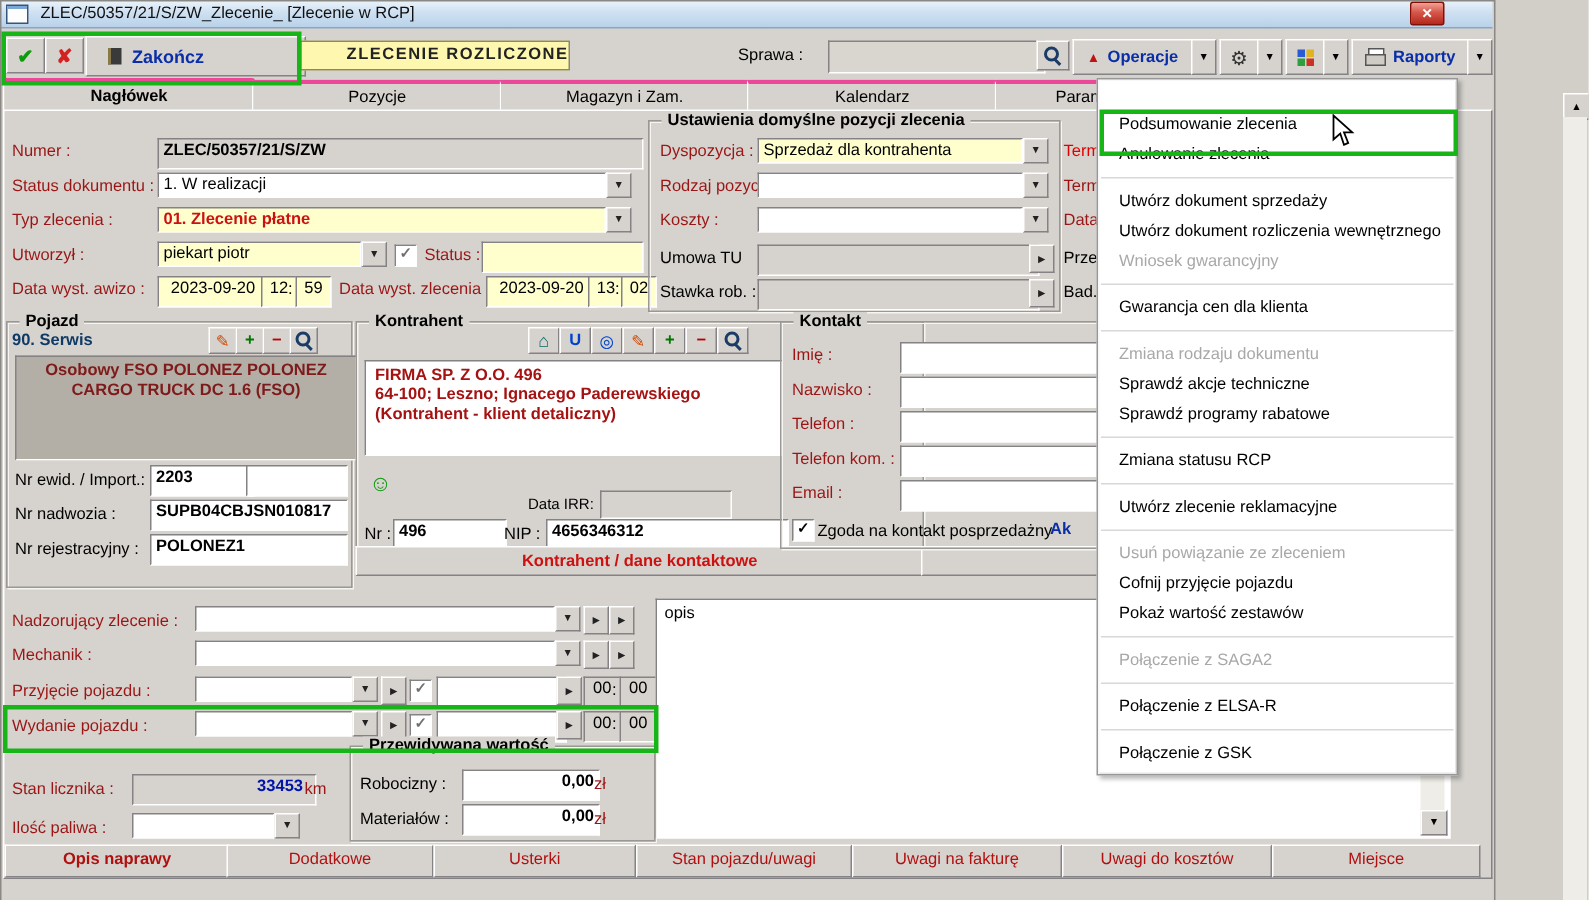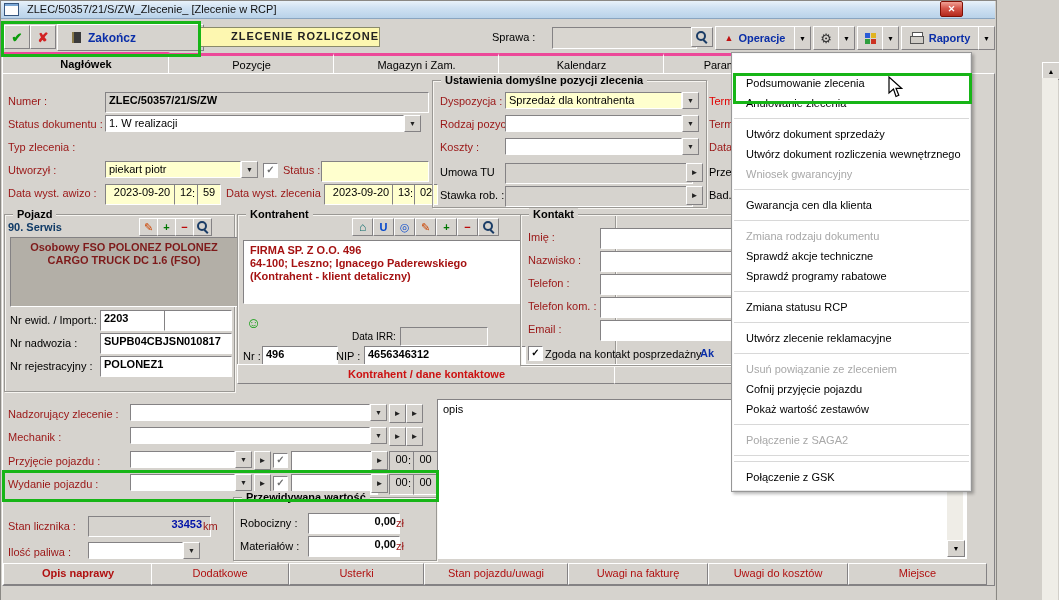--- a/index.html
+++ b/index.html
@@ -131,20 +131,26 @@
 
   <div class="abs lbl" style="left:8px;top:118px">Status dokumentu :</div>
   <div class="abs combo" style="left:105px;top:115px;width:316px;height:17px">
     <div class="cf sunken field whitef">1. W realizacji</div>
     <div class="cb">
         <span>▼</span>
       </div>
   </div>
 
   <div class="abs lbl" style="left:8px;top:141px">Typ zlecenia :</div>
+  <div class="abs combo" style="left:105px;top:138px;width:316px;height:17px">
+    <div class="cf sunken field yellow" style="font-weight:bold;color:#cc1111">01. Zlecenie płatne</div>
+    <div class="cb">
+        <span>▼</span>
+      </div>
+  </div>
 
   <div class="abs lbl" style="left:8px;top:164px">Utworzył :</div>
   <div class="abs combo" style="left:105px;top:161px;width:153px;height:17px">
     <div class="cf sunken field yellow">piekart piotr</div>
     <div class="cb">
         <span>▼</span>
       </div>
   </div>
   <div class="abs cbx gray" style="left:263px;top:163px">✓</div>
   <div class="abs lbl" style="left:283px;top:164px">Status :</div>
@@ -407,20 +413,21 @@
     <div class="mi">Zmiana statusu RCP</div>
     <div class="sep"></div>
     <div class="mi">Utwórz zlecenie reklamacyjne</div>
     <div class="sep"></div>
     <div class="mi dis">Usuń powiązanie ze zleceniem</div>
     <div class="mi">Cofnij przyjęcie pojazdu</div>
     <div class="mi">Pokaż wartość zestawów</div>
     <div class="sep"></div>
     <div class="mi dis">Połączenie z SAGA2</div>
     <div class="sep"></div>
+    <div class="mi">Połączenie z ELSA-R</div>
     <div class="sep"></div>
     <div class="mi">Połączenie z GSK</div>
   </div>
 
   <div class="abs hl" style="left:1px;top:21px;width:194px;height:30px"></div>
   <div class="abs hl" style="left:733px;top:73px;width:233px;height:25px"></div>
   <div class="abs hl" style="left:2px;top:470px;width:431px;height:26px"></div>
 
   <svg class="abs" style="left:888px;top:76px;z-index:90" width="15" height="22">
     <path d="M1,1 L1,17 L5.5,13 L8,20.5 L10.8,19.3 L8,12.3 L13.5,12.3 Z" fill="#ffffff" stroke="#000000" stroke-width="1.2"></path>

